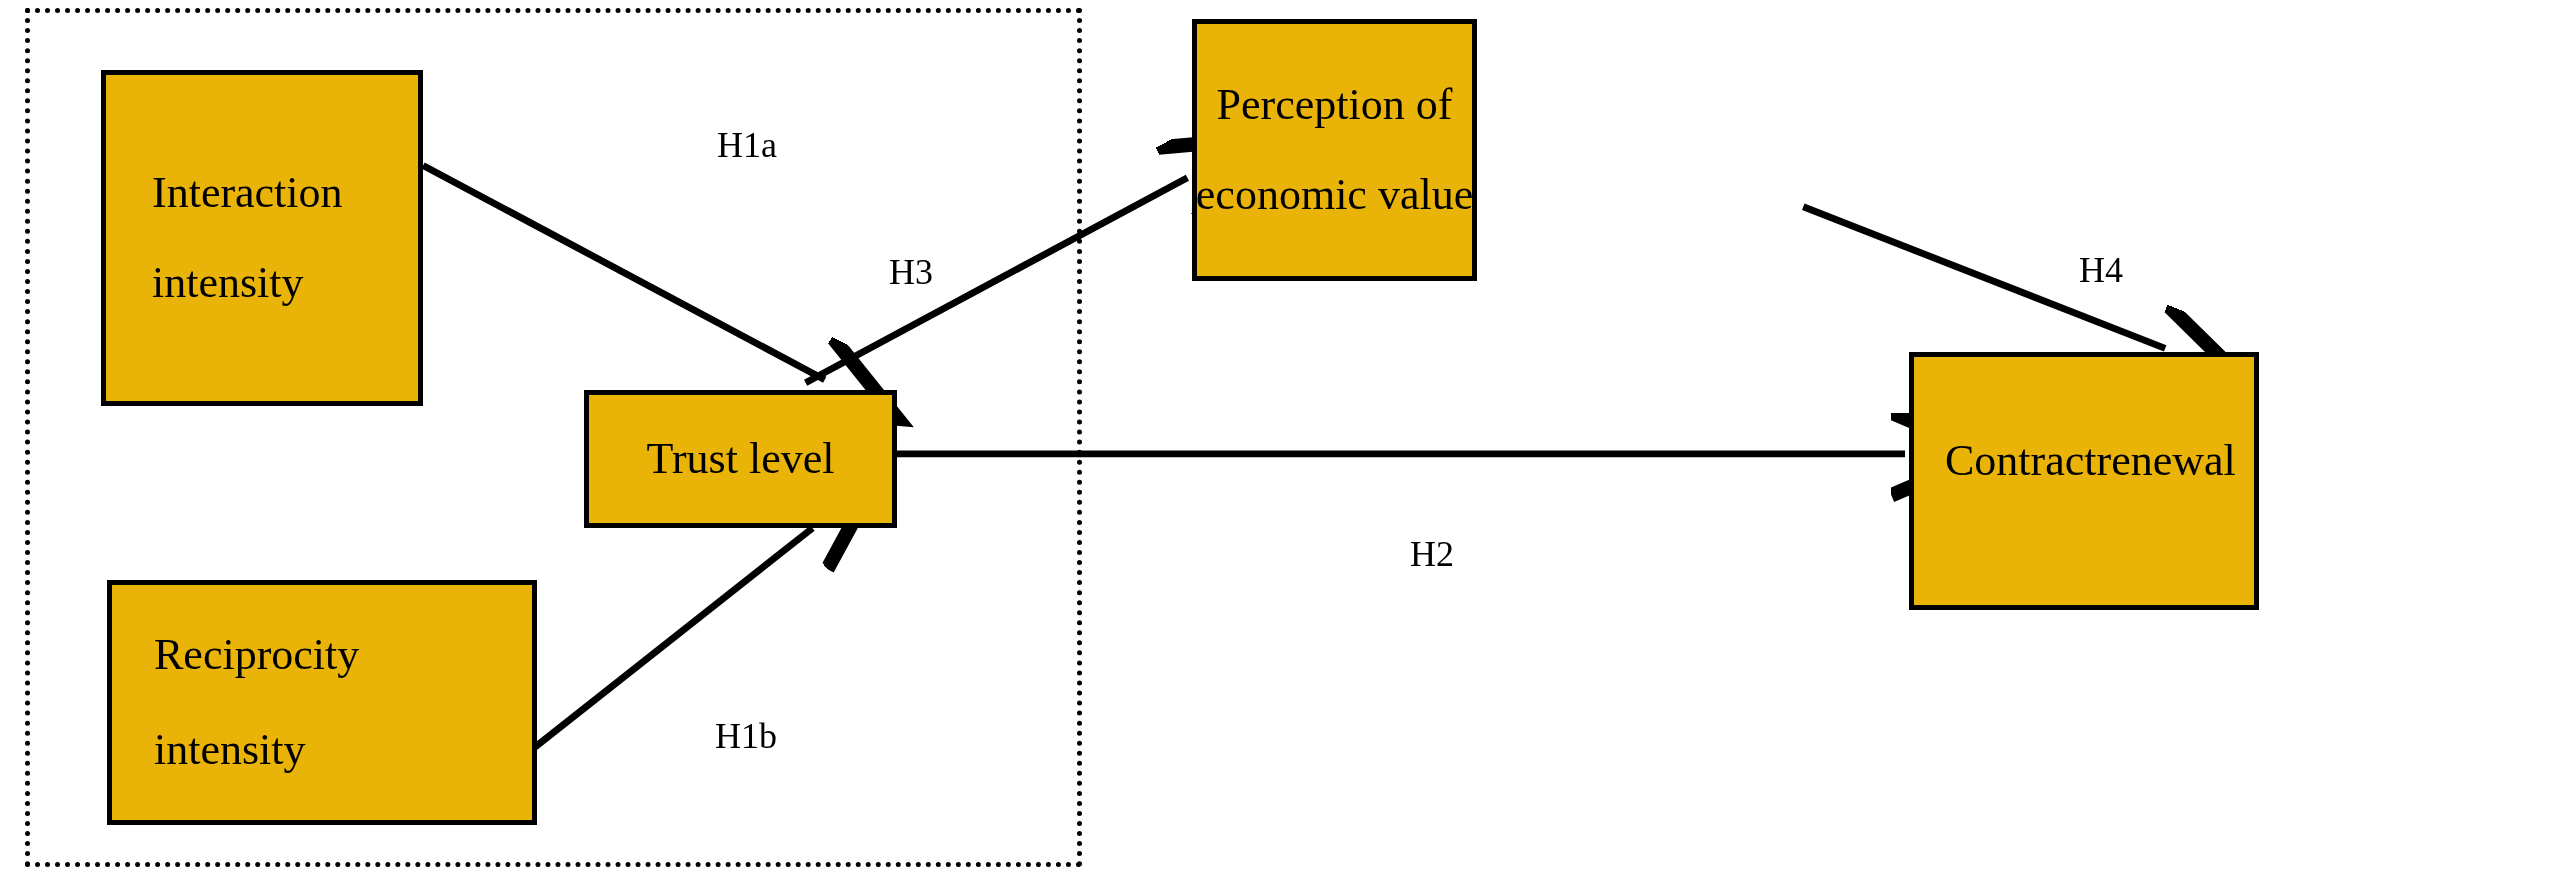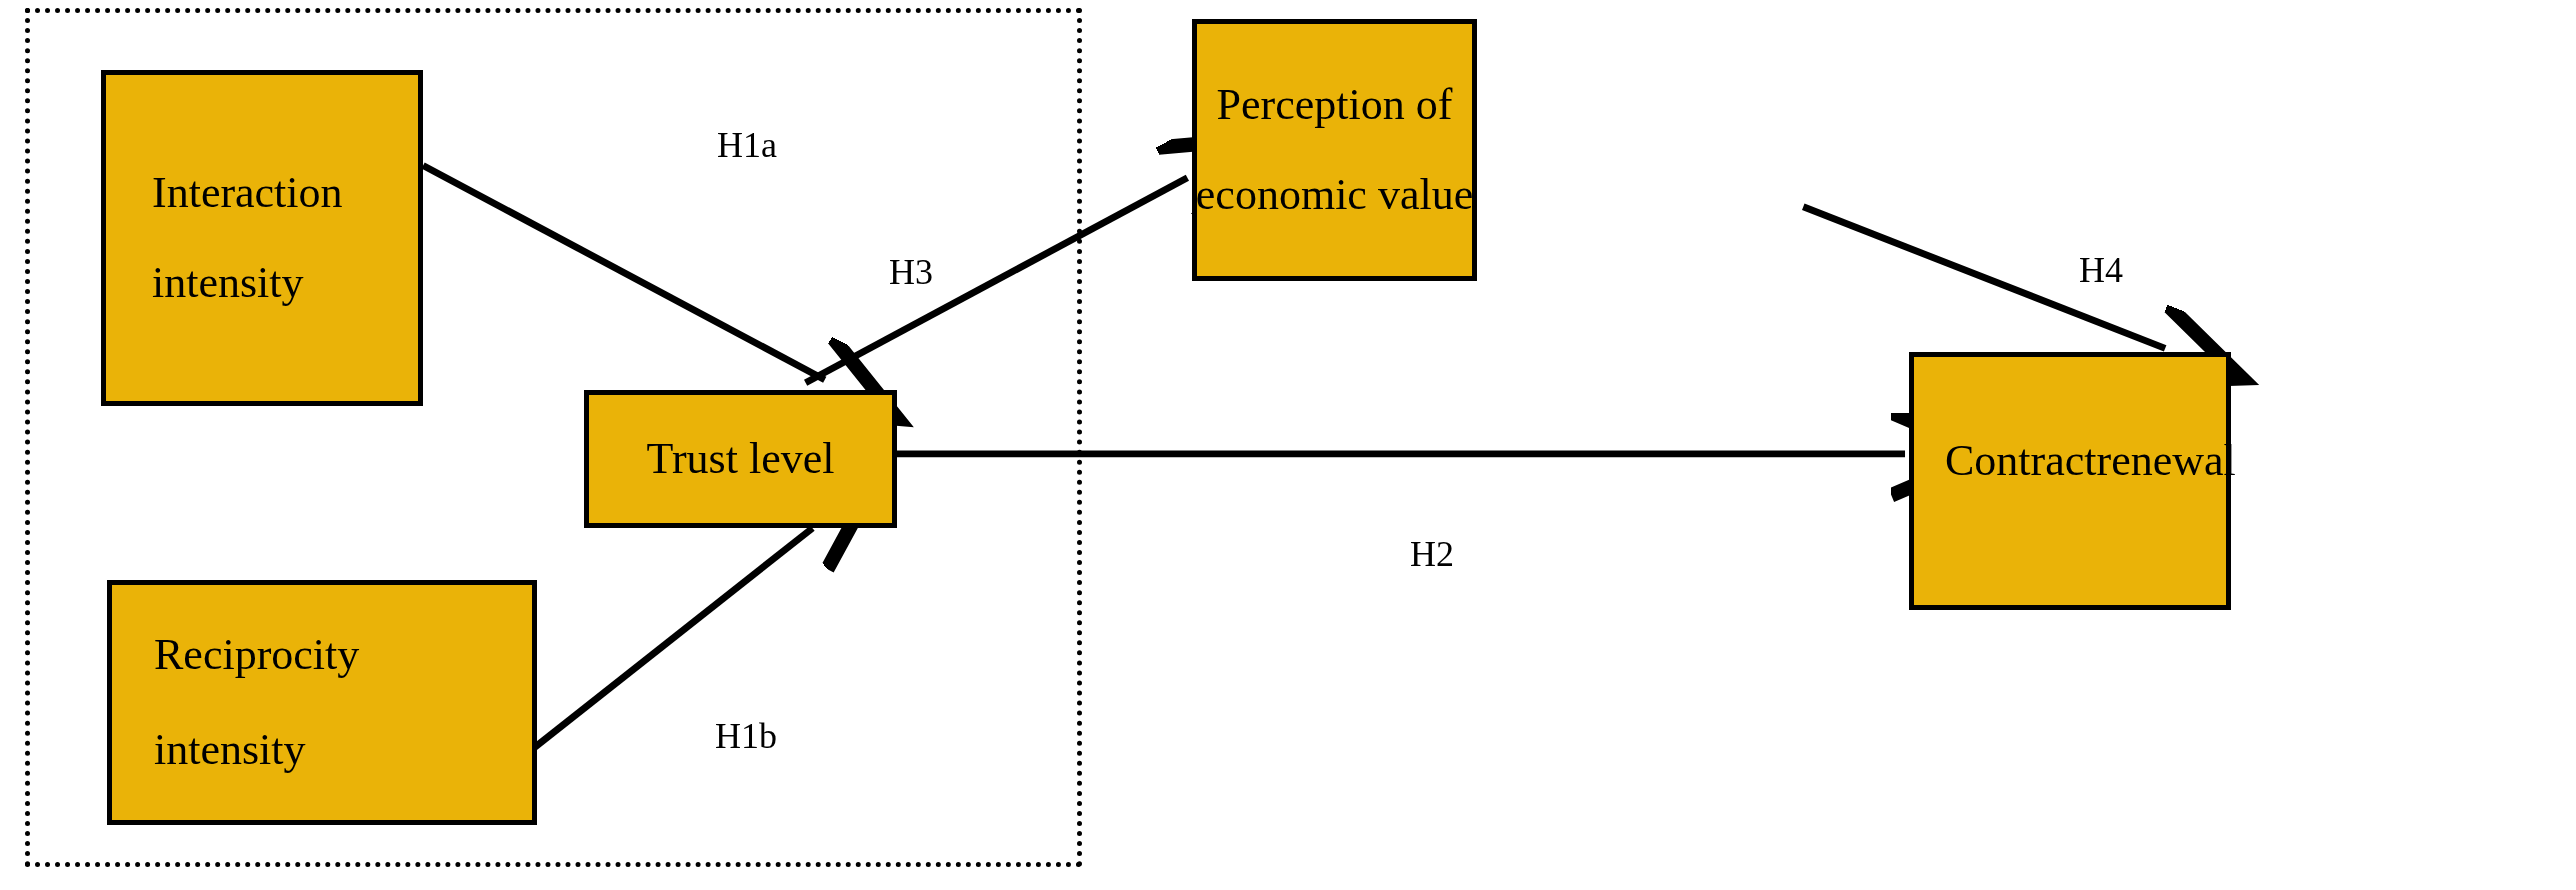--- a/index.html
+++ b/index.html
@@ -67,21 +67,21 @@
   
   #node-perception-economic-value {
     left: 1192px; top: 19px;  width: 285px;  height: 262px;
     align-items: center;
     padding: 0;
     white-space: nowrap;
   }
   #node-perception-economic-value .node-line:first-child { margin-bottom: 44px; }
   
   #node-contract-renewal-willingness {
-    left: 1909px; top: 352px; width: 322px; height: 258px;
+    left: 1909px; top: 352px; width: 350px; height: 258px;
     align-items: stretch;
     padding: 0 28px 0 31px;
   }
   #node-contract-renewal-willingness .node-line.justified {
     display: flex;
     justify-content: space-between;
     margin-bottom: 40px;
   }
   #node-contract-renewal-willingness .node-line.plain {
     text-align: left;

